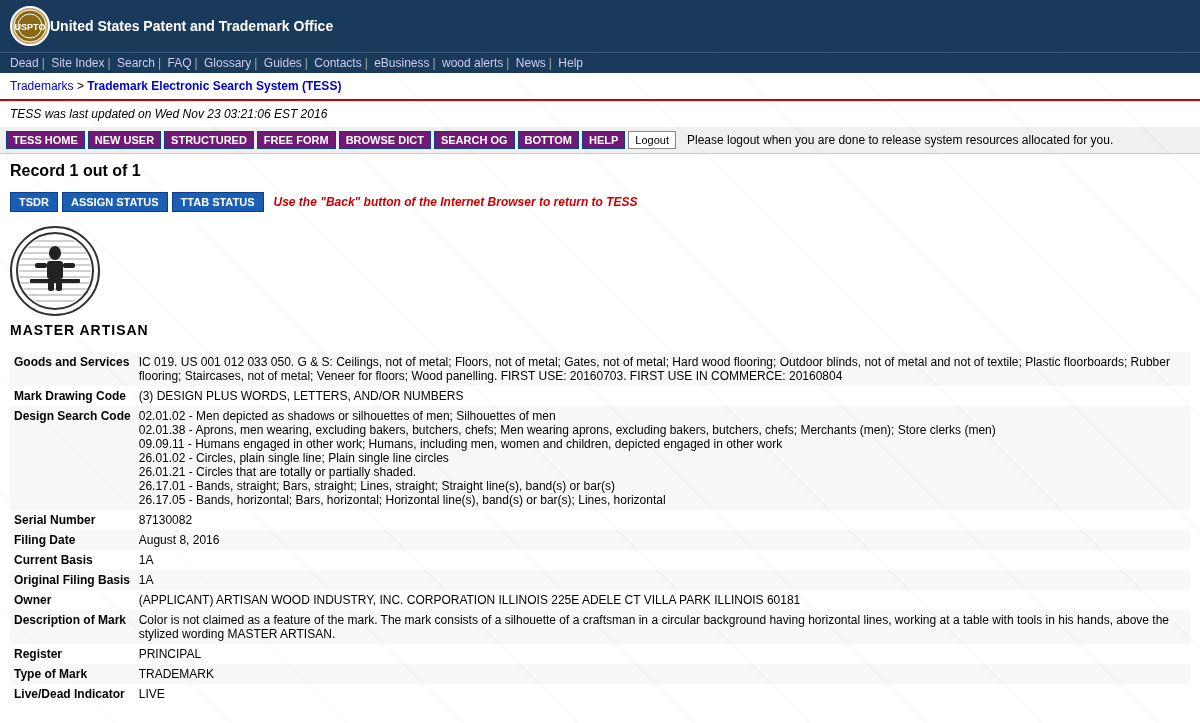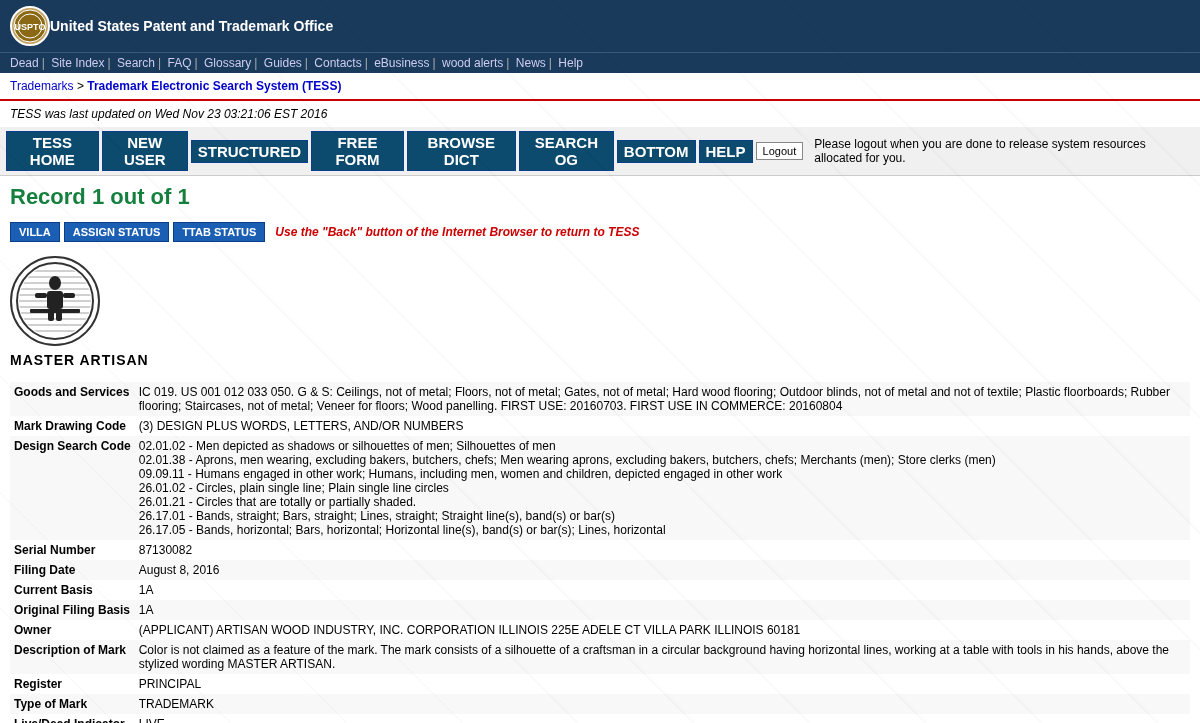--- a/index.html
+++ b/index.html
@@ -18,27 +18,27 @@
     
     #breadcrumb { background: #fff; padding: 6px 10px; border-bottom: 2px solid #c00; font-size: 12px; }
     #breadcrumb a { color: #00c; text-decoration: none; }
     #breadcrumb .current { color: #00c; font-weight: bold; }
 
     
     #last-updated { padding: 6px 10px; font-size: 12px; font-style: italic; color: #000; }
 
     
     #toolbar { padding: 4px 6px; display: flex; align-items: center; gap: 3px; background: #f0f0f0; border-bottom: 1px solid #ccc; }
-    .toolbar-btn { background: #0c4a6e; color: #fff; border: 1px solid #0a3f8a; padding: 2px 6px; font-size: 15px; font-weight: bold; cursor: pointer; text-transform: uppercase; }
+    .toolbar-btn { background: #701a75; color: #fff; border: 1px solid #0a3f8a; padding: 2px 6px; font-size: 11px; font-weight: bold; cursor: pointer; text-transform: uppercase; }
     #logout-btn { background: #fff; color: #000; border: 1px solid #888; padding: 2px 6px; font-size: 11px; cursor: pointer; }
     #logout-note { font-size: 12px; margin-left: 8px; color: #000; }
 
     
     #record-heading { padding: 8px 10px; }
-    #record-heading h2 { color: #15803d; font-size: 22px; font-weight: bold; }
+    #record-heading h2 { color: #000000; font-size: 16px; font-weight: bold; }
 
     
     #action-row { padding: 4px 10px; display: flex; align-items: center; gap: 4px; }
     .action-btn { background: #1a5fb4; color: #fff; border: 1px solid #0a3f8a; padding: 3px 8px; font-size: 11px; font-weight: bold; cursor: pointer; }
     #back-note { color: #c00; font-style: italic; font-size: 12px; margin-left: 6px; }
     #back-note span { font-weight: bold; }
 
     
     #main-content { padding: 10px; }
 
@@ -119,21 +119,21 @@
   <button class="toolbar-btn">HELP</button>
   <button id="logout-btn">Logout</button>
   <span id="logout-note">Please logout when you are done to release system resources allocated for you.</span>
 </div>
 
 <div id="record-heading">
   <h2>Record 1 out of 1</h2>
 </div>
 
 <div id="action-row">
-  <button class="action-btn">VILLA</button>
+  <button class="action-btn">TSDR</button>
   <button class="action-btn">ASSIGN STATUS</button>
   <button class="action-btn">TTAB STATUS</button>
   <span id="back-note"><span> Use the <b>"Back"</b> button of the Internet Browser to return to TESS</span></span>
 </div>
 
 <div id="main-content">
 
   <div id="mark-logo">
     <div id="mark-circle">
       <svg width="80" height="80" viewBox="0 0 80 80" xmlns="http://www.w3.org/2000/svg">

